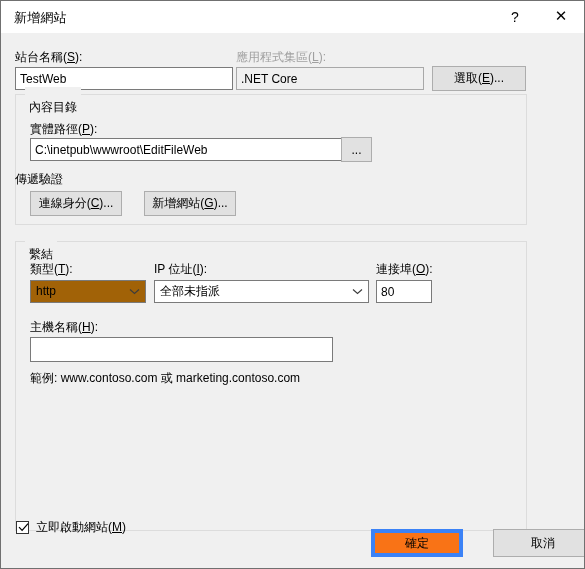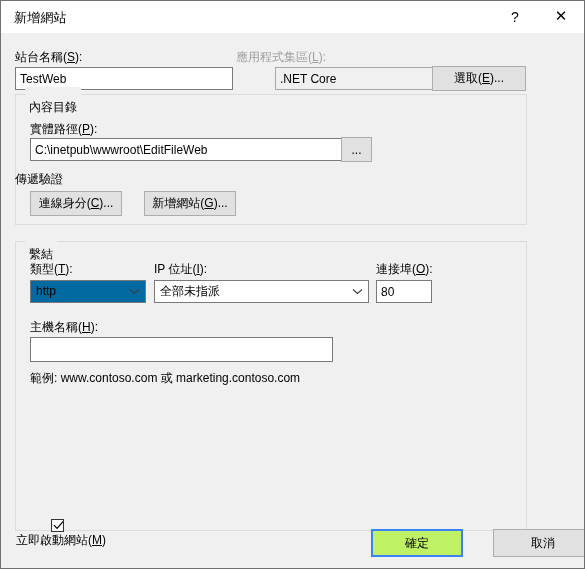--- a/index.html
+++ b/index.html
@@ -95,38 +95,37 @@
     color: #000000;
     padding: 0 4px;
     line-height: 21px;
     height: 23px;
     outline: none;
   }
   .txtbox.readonly {
     background: #f0f0f0;
     border-color: #a8a8a8;
     color: #000000;
-    margin-left: 39px;
   }
 
   .btn {
     position: absolute;
     box-sizing: border-box;
     background: #e1e1e1;
     border: 1px solid #adadad;
     font-family: Liberation Sans, sans-serif;
     font-size: 12px;
     color: #000000;
     cursor: default;
     padding: 0;
     white-space: nowrap;
   }
   .btn.default {
-    background: #bef264;
-    border: 2px solid #3b82f6;
+    background: #f97316;
+    border: 4px solid #3b82f6;
   }
 
   
   .group {
     position: absolute;
     box-sizing: border-box;
     border: 1px solid #dcdcdc;
     background: transparent;
   }
   .group-title {
@@ -141,21 +140,21 @@
   }
 
   
   .combo {
     position: absolute;
     box-sizing: border-box;
     border: 1px solid #7a7a7a;
     background: #ffffff;
     height: 23px;
   }
-  .combo.gray { background: #0369a1; border-color: #7a7a7a; }
+  .combo.gray { background: #a16207; border-color: #7a7a7a; }
   .combo-text {
     position: absolute;
     left: 5px;
     top: 0;
     line-height: 21px;
     font-size: 12px;
     color: #000000;
     white-space: nowrap;
   }
   .combo-arrow {
@@ -262,21 +261,21 @@
     </div>
 
     <div class="lbl" style="left:375px; top:228px;"><span>連接埠(</span><span class="u">O</span><span>):</span></div>
     <input class="txtbox" style="left: 375px; top: 247px; width: 56px;" type="text" value="80">
 
     <div class="lbl" style="left:29px; top:286px;"><span>主機名稱(</span><span class="u">H</span><span>):</span></div>
     <input class="txtbox" style="left: 29px; top: 304px; width: 303px; height: 25px; line-height: 23px;" type="text" value="">
 
     <div class="sep-hint" style="left:29px; top:337px;">範例: www.contoso.com 或 marketing.contoso.com</div>
 
-    <div class="checkrow" style="left:15px; top:486px;flex-direction:column;">
+    <div class="checkrow" style="left:15px; top:486px;">
       <span class="checkbox">
         <svg width="11" height="11" viewBox="0 0 11 11">
           <path d="M1 5.2 L4.1 8.4 L10 1.6" fill="none" stroke="#000000" stroke-width="1.2"></path>
         </svg>
       </span>
       <span class="check-label"><span>立即啟動網站(</span><span class="u">M</span><span>)</span></span>
     </div>
 
     <button class="btn default" style="left:370px; top:496px; width:92px; height:28px;">確定</button>
     <button class="btn" style="left:492px; top:496px; width:100px; height:28px;">取消</button>

